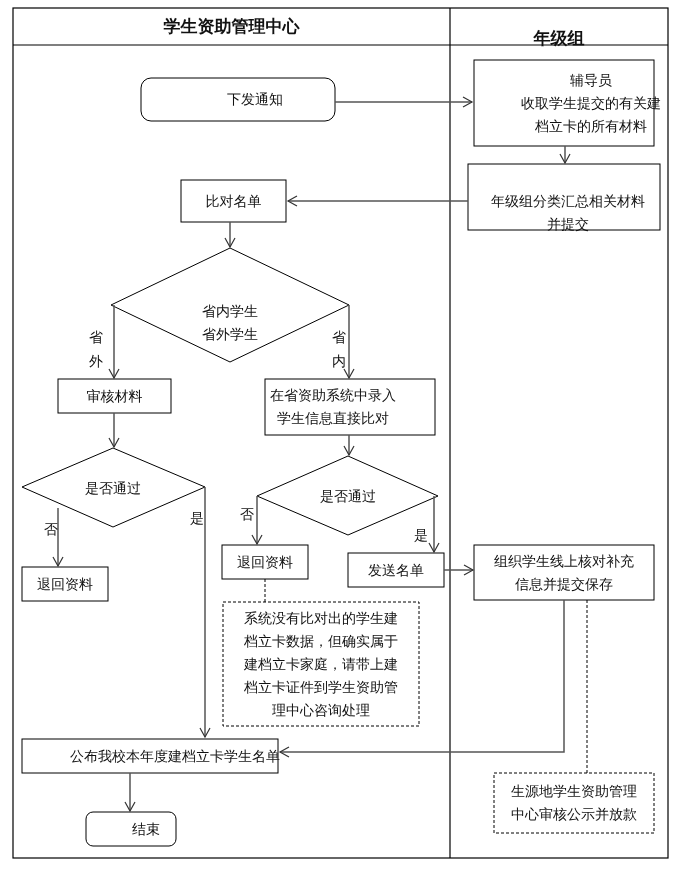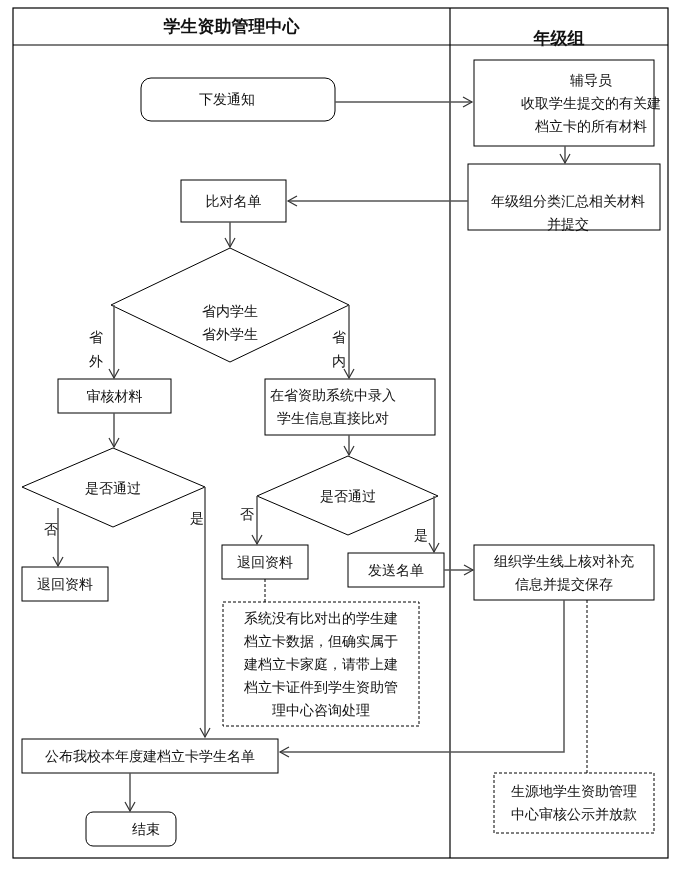--- a/index.html
+++ b/index.html
@@ -63,21 +63,21 @@
   </g>
   <g stroke="#000" stroke-width="1" fill="none" stroke-dasharray="3,2">
     <line x1="265" y1="579" x2="265" y2="602"></line>
     <line x1="587" y1="600" x2="587" y2="773"></line>
   </g>
 </svg>
 
 <div class="lbl hdr" style="left:13px;top:8px;width:437px;height:37px;">学生资助管理中心</div>
 <div class="lbl hdr" style="left:450px;top:20px;width:218px;height:37px;">年级组</div>
 
-<div class="lbl" style="left:130px;top:78px;width:194px;height:43px;">下发通知</div>
+<div class="lbl" style="left:158px;top:78px;width:194px;height:43px;">下发通知</div>
 <div class="lbl" style="left:474px;top:60px;width:180px;height:86px;padding-left:27px;">辅导员
 收取学生提交的有关建
 档立卡的所有材料</div>
 <div class="lbl" style="left:468px;top:180px;width:200px;height:66px;">年级组分类汇总相关材料
 并提交</div>
 <div class="lbl" style="left:181px;top:180px;width:105px;height:42px;">比对名单</div>
 <div class="lbl" style="left:170px;top:262px;width:120px;height:50px;margin-top:36px;">省内学生
 省外学生</div>
 <div class="lbl" style="left:58px;top:379px;width:113px;height:34px;border-radius:8px;">审核材料</div>
 <div class="lbl" style="left:265px;top:379px;width:136px;height:56px;">在省资助系统中录入
@@ -87,21 +87,21 @@
 <div class="lbl" style="left:22px;top:567px;width:86px;height:34px;">退回资料</div>
 <div class="lbl" style="left:222px;top:545px;width:86px;height:34px;">退回资料</div>
 <div class="lbl" style="left:348px;top:553px;width:96px;height:34px;">发送名单</div>
 <div class="lbl" style="left:474px;top:545px;width:180px;height:55px;">组织学生线上核对补充
 信息并提交保存</div>
 <div class="lbl" style="left:223px;top:602px;width:196px;height:124px;">系统没有比对出的学生建
 档立卡数据，但确实属于
 建档立卡家庭，请带上建
 档立卡证件到学生资助管
 理中心咨询处理</div>
-<div class="lbl" style="left:22px;top:739px;width:256px;height:34px;">公布我校本年度建档立卡学生名单</div>
+<div class="lbl" style="left:22px;top:739px;width:256px;height:34px;padding-left:25px;">公布我校本年度建档立卡学生名单</div>
 <div class="lbl" style="left:86px;top:812px;width:80px;height:34px;margin-left:20px;">结束</div>
 <div class="lbl" style="left:494px;top:773px;width:160px;height:60px;">生源地学生资助管理
 中心审核公示并放款</div>
 
 <div class="edge vtext" style="left:88px;top:326px;">
     <div style="height: 24px;">省</div>
     <div style="height: 24px;">外</div>
   </div>
 <div class="edge vtext" style="left:331px;top:326px;">
     <div style="height: 24px;">省</div>

